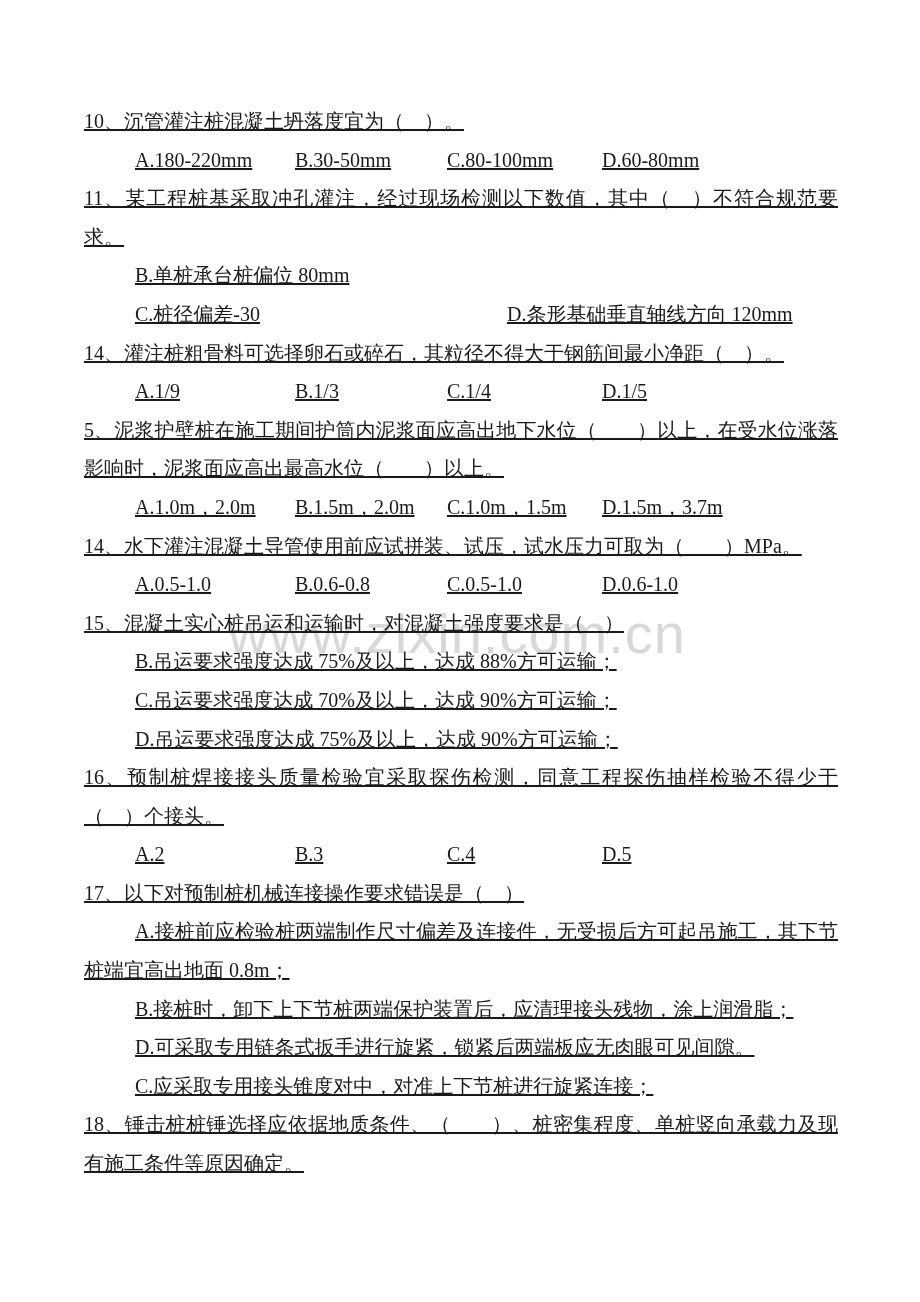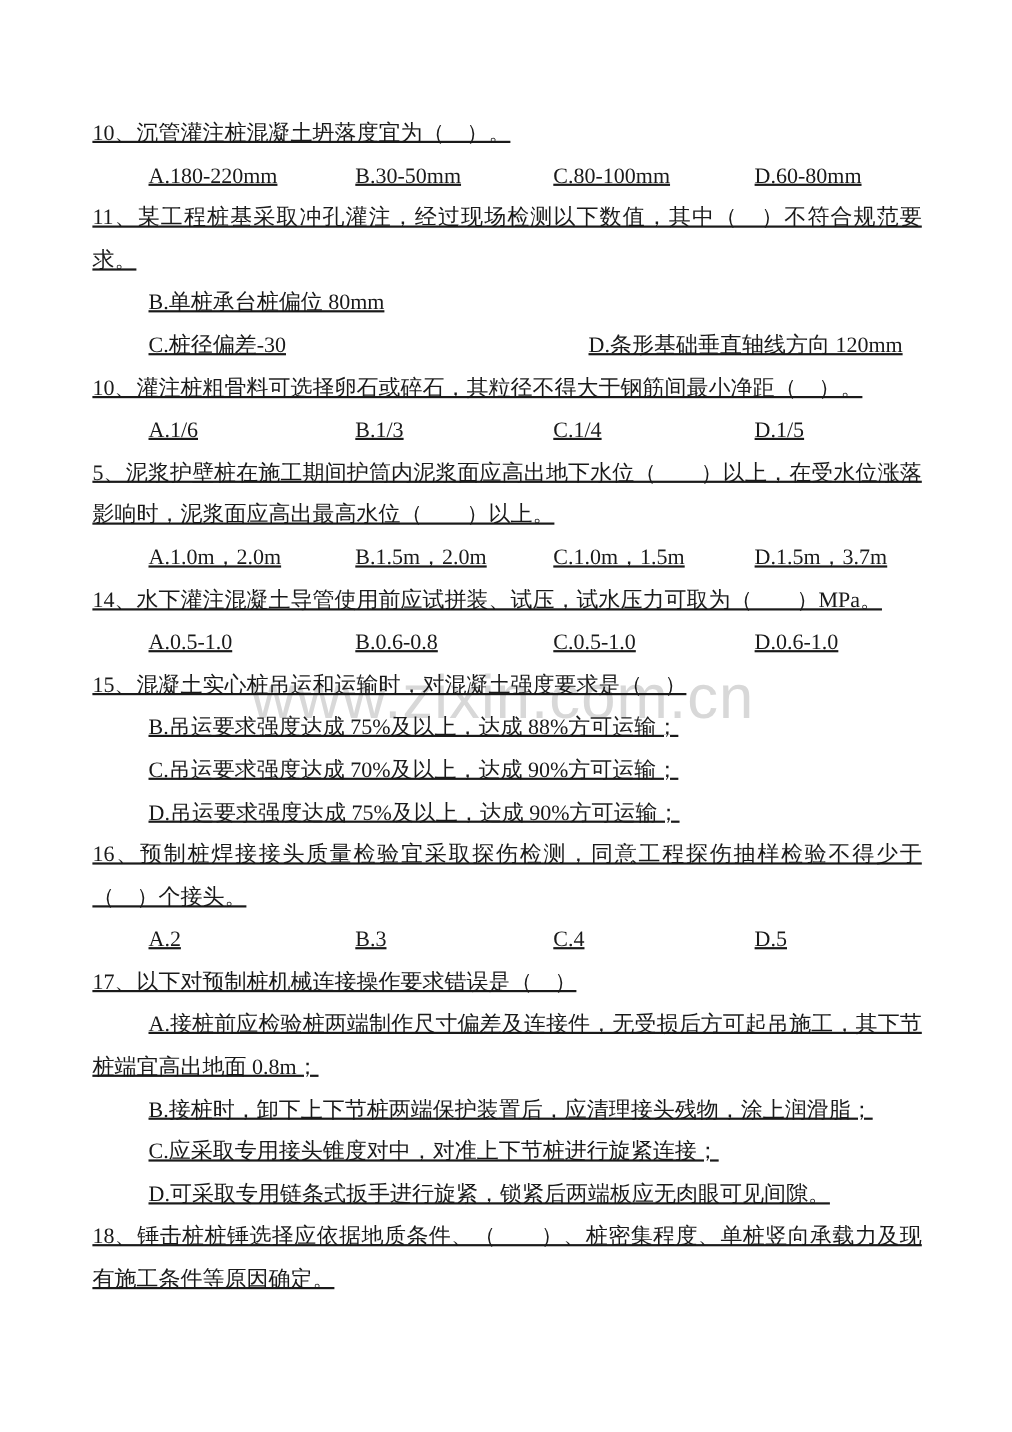--- a/index.html
+++ b/index.html
@@ -28,21 +28,21 @@
     left:84px;top:102px;
     width:754px;
     z-index:1;
     color:#1a1a1a;
     font-size:20px;
     line-height:38.6px;
     text-align:justify;
   }
   .question{margin:0;padding:0;text-decoration:underline;}
   .stem{margin:0;padding:0;}
-  .opt-row{margin:0;gap:28px;}
+  .opt-row{margin:0;}
   .opt-row.cols-4{
     display:grid;
     grid-template-columns:160px 152px 155px 1fr;
     padding-left:51px;
   }
   .opt-row.cols-2{
     display:grid;
     grid-template-columns:372px 1fr;
     padding-left:51px;
   }
@@ -71,23 +71,23 @@
         <p class="stem">11、某工程桩基采取冲孔灌注，经过现场检测以下数值，其中（　）不符合规范要求。</p>
         <div class="opt-row cols-2">
           <span class="opt">B.单桩承台桩偏位 80mm</span>
         </div>
         <div class="opt-row cols-2">
           <span class="opt">C.桩径偏差-30</span>
           <span class="opt">D.条形基础垂直轴线方向 120mm</span>
         </div>
       </section>
       <section class="question">
-        <p class="stem">10、灌注桩粗骨料可选择卵石或碎石，其粒径不得大于钢筋间最小净距（　）。</p>
+        <p class="stem">14、灌注桩粗骨料可选择卵石或碎石，其粒径不得大于钢筋间最小净距（　）。</p>
         <div class="opt-row cols-4">
-          <span class="opt">A.1/6</span>
+          <span class="opt">A.1/9</span>
           <span class="opt">B.1/3</span>
           <span class="opt">C.1/4</span>
           <span class="opt">D.1/5</span>
         </div>
       </section>
       <section class="question">
         <p class="stem">5、泥浆护壁桩在施工期间护筒内泥浆面应高出地下水位（　　）以上，在受水位涨落影响时，泥浆面应高出最高水位（　　）以上。</p>
         <div class="opt-row cols-4">
           <span class="opt">A.1.0m，2.0m</span>
           <span class="opt">B.1.5m，2.0m</span>
@@ -127,23 +127,23 @@
       </section>
       <section class="question">
         <p class="stem">17、以下对预制桩机械连接操作要求错误是（　）</p>
         <div class="opt-row cols-1">
           <span class="opt">A.接桩前应检验桩两端制作尺寸偏差及连接件，无受损后方可起吊施工，其下节桩端宜高出地面 0.8m；</span>
         </div>
         <div class="opt-row cols-1">
           <span class="opt">B.接桩时，卸下上下节桩两端保护装置后，应清理接头残物，涂上润滑脂；</span>
         </div>
         <div class="opt-row cols-1">
-          <span class="opt">C.应采取专用接头锥度对中，对准上下节桩进行旋紧连接；</span>
+          <span class="opt">D.可采取专用链条式扳手进行旋紧，锁紧后两端板应无肉眼可见间隙。</span>
         </div>
         <div class="opt-row cols-1">
-          <span class="opt">D.可采取专用链条式扳手进行旋紧，锁紧后两端板应无肉眼可见间隙。</span>
+          <span class="opt">C.应采取专用接头锥度对中，对准上下节桩进行旋紧连接；</span>
         </div>
       </section>
       <section class="question">
         <p class="stem">18、锤击桩桩锤选择应依据地质条件、（　　）、桩密集程度、单桩竖向承载力及现有施工条件等原因确定。</p>
       </section>
     </main>
 </div>
 
 </body></html>

